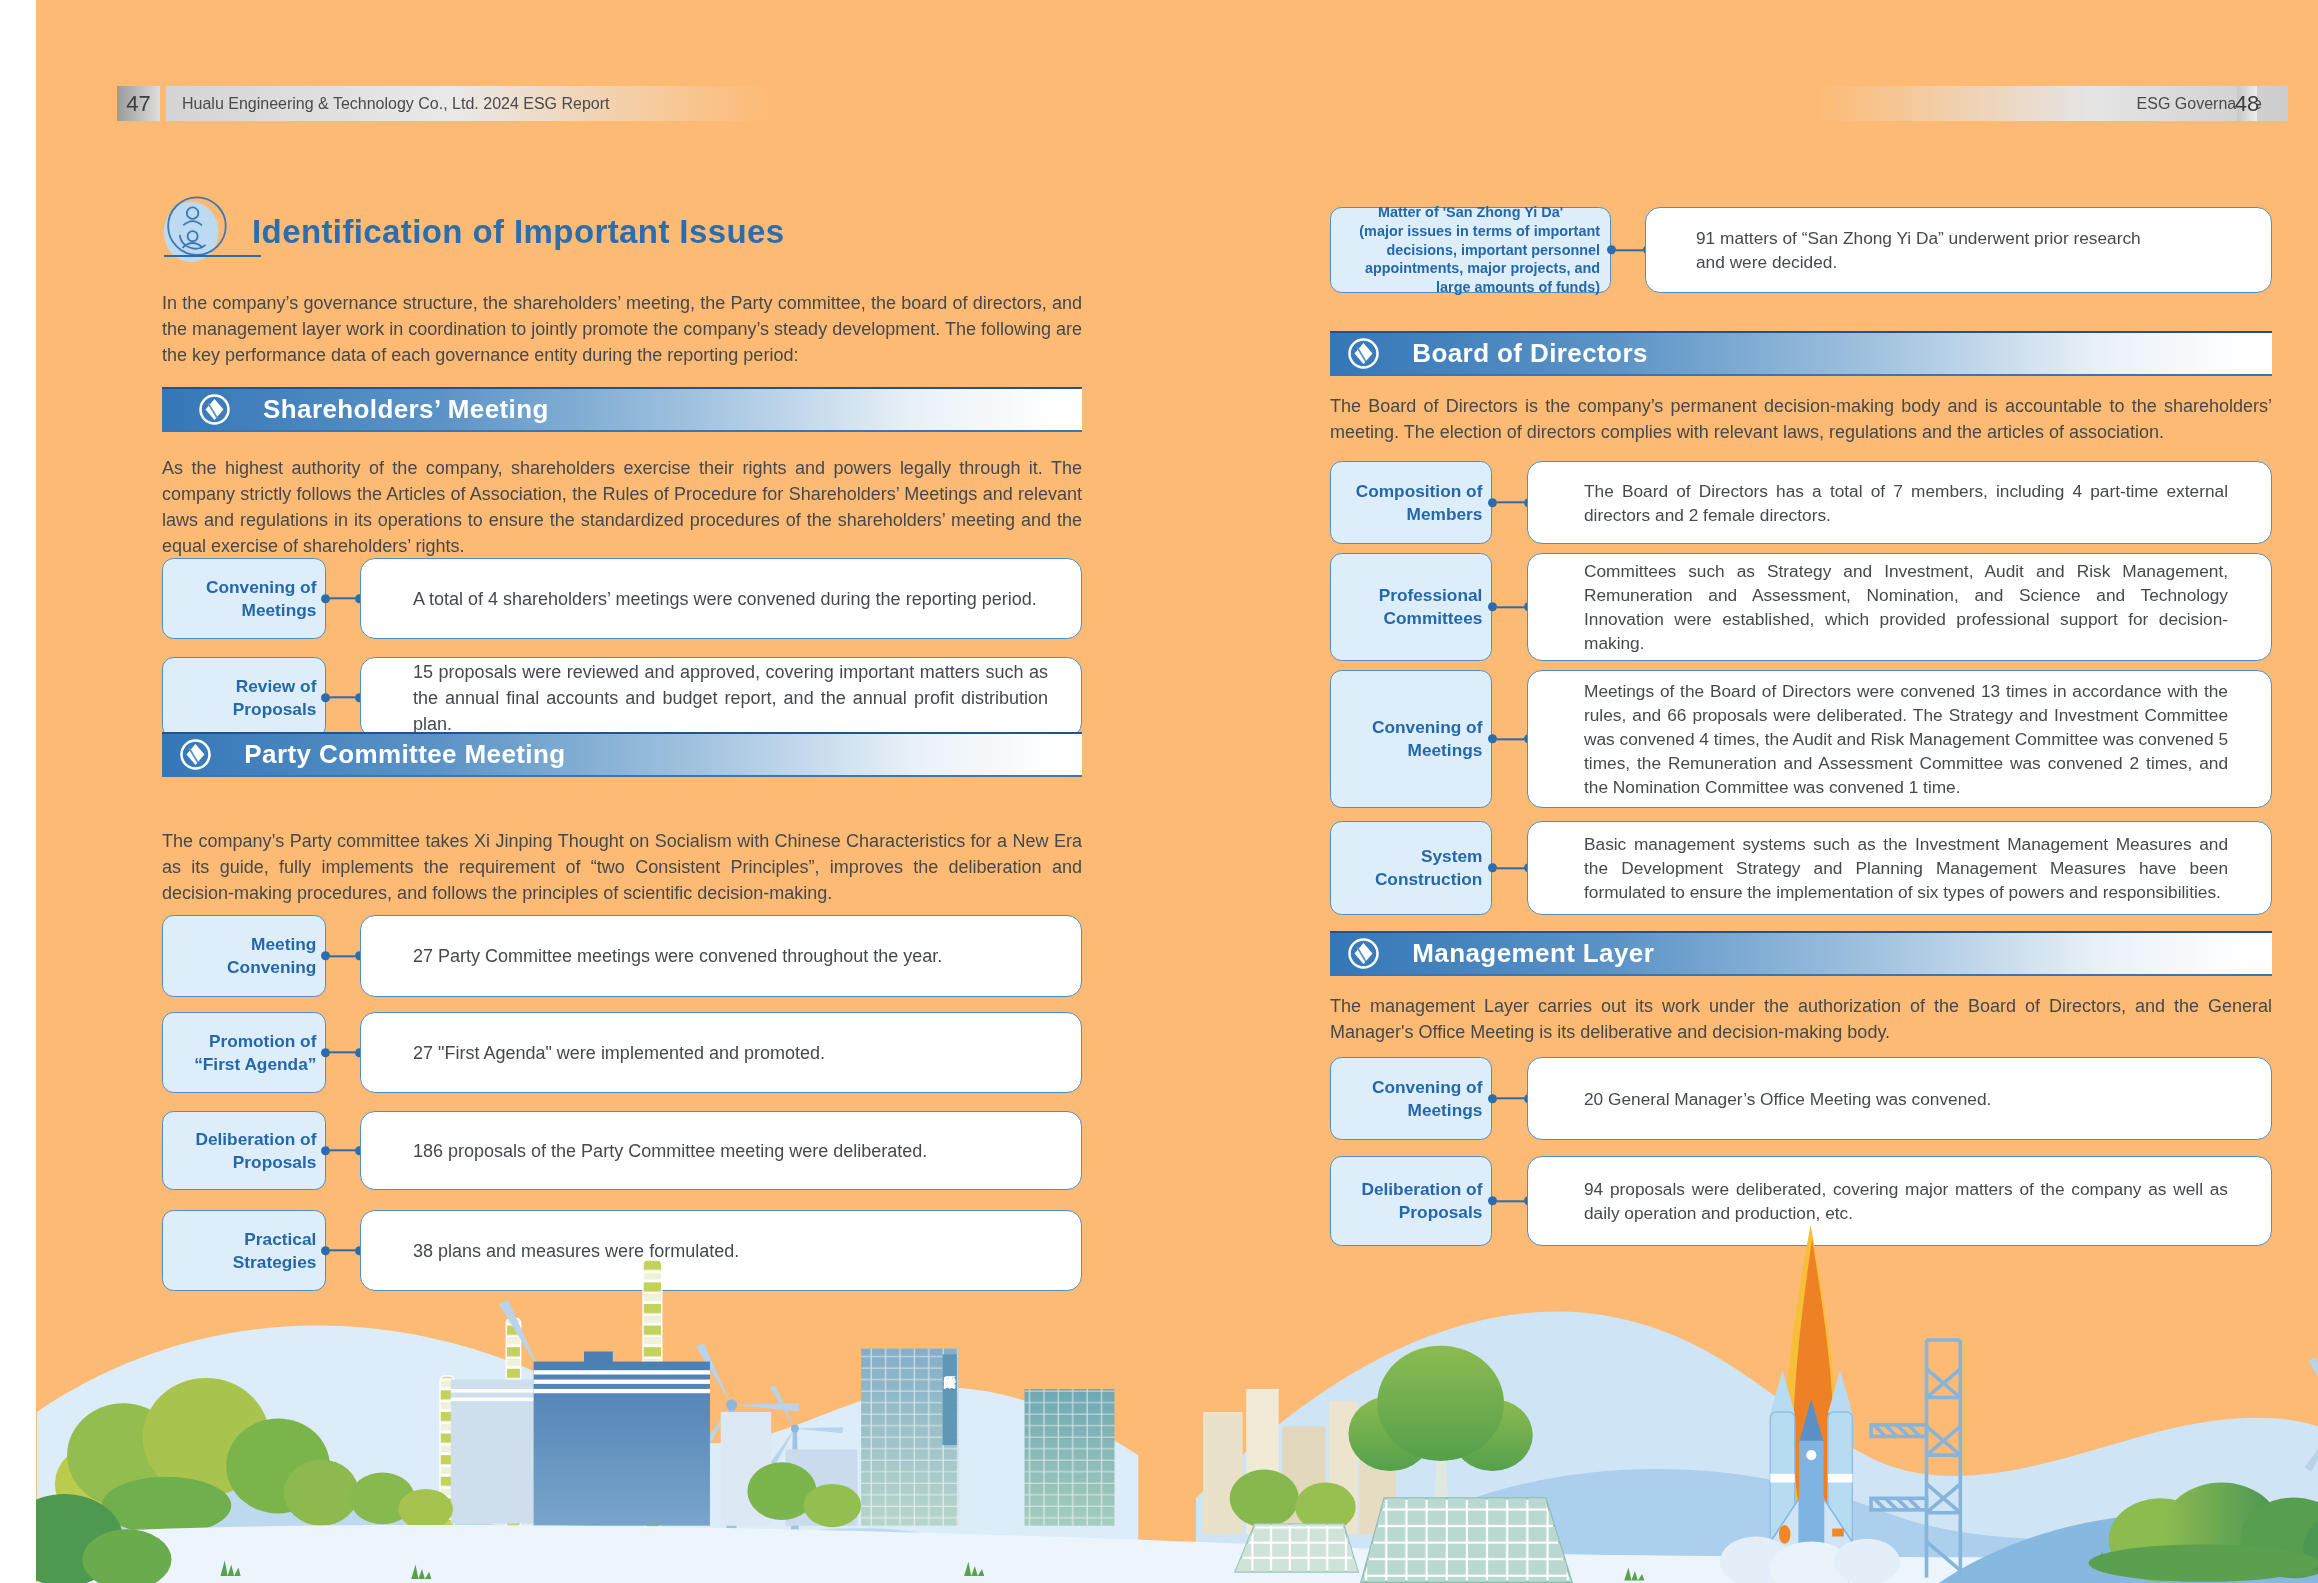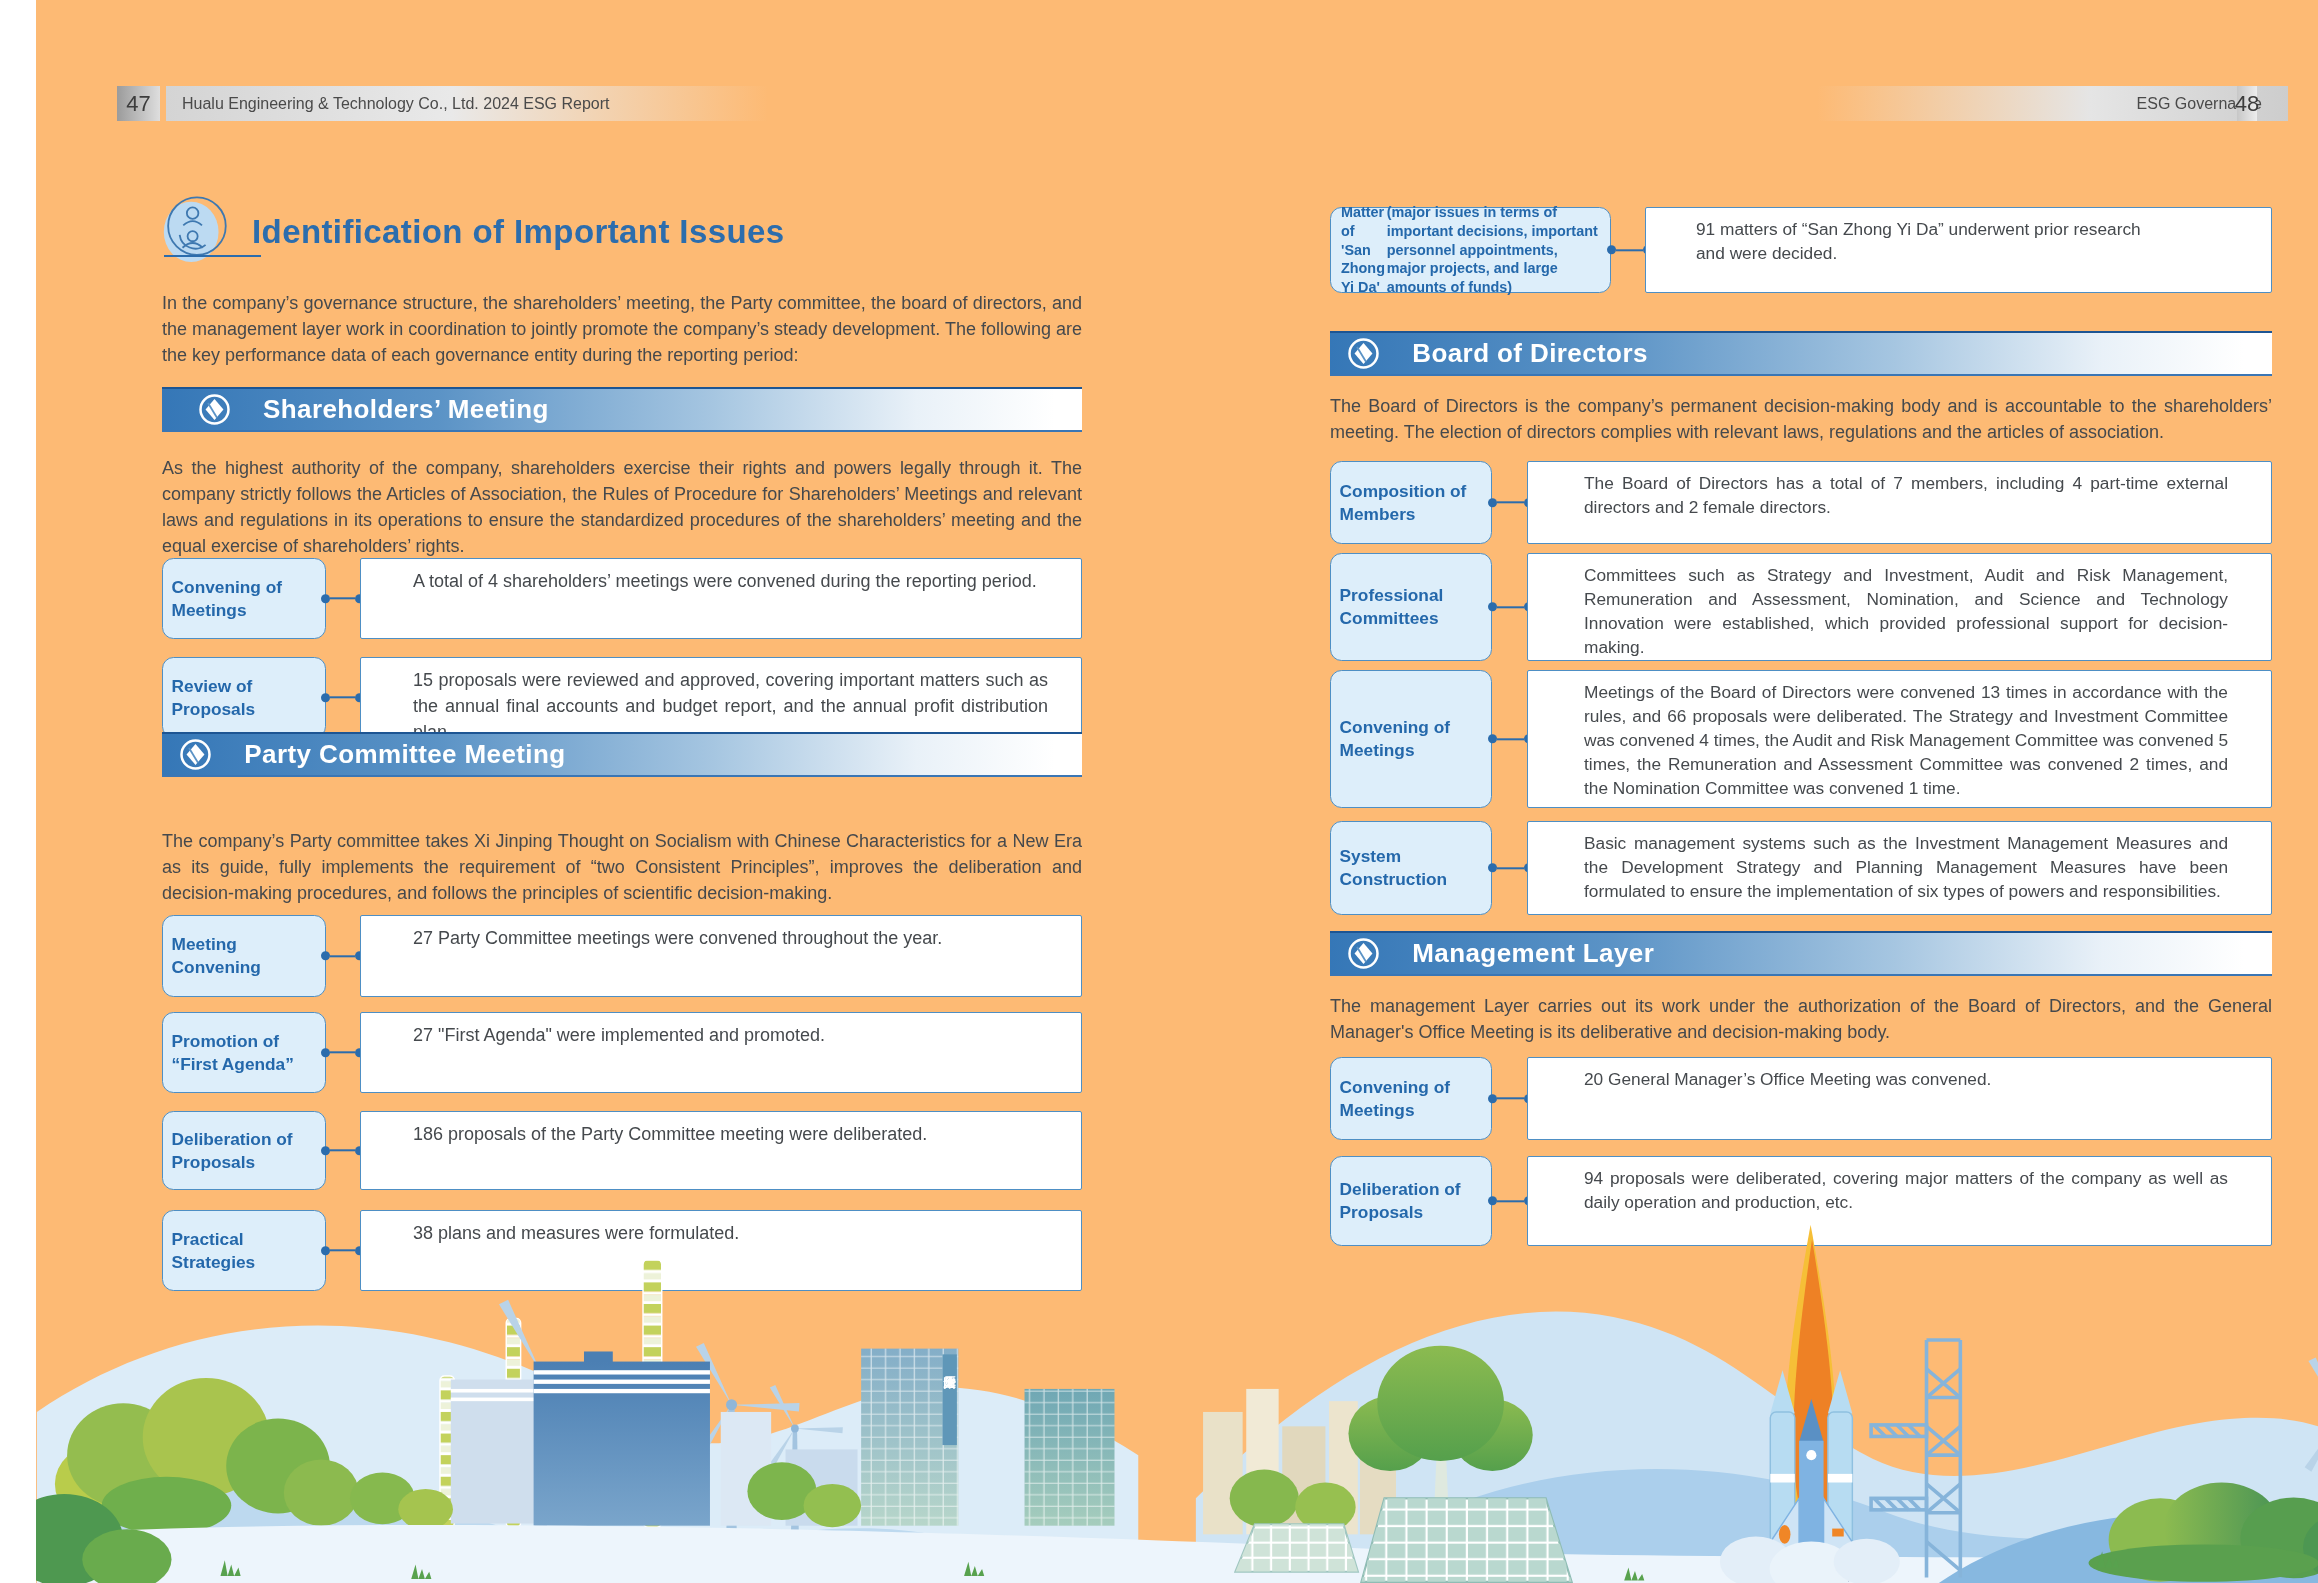--- a/index.html
+++ b/index.html
@@ -26,24 +26,24 @@
 
   
   .section-bar{position:absolute;height:45px;display:flex;align-items:center;padding-left:17.3px;
       background:linear-gradient(90deg,#3577b7,#5b93c6 30%,#a6c6e1 60%,#e9f1f8 82%,#ffffff 97%);
       border-top:2.9px solid #1d5593;border-bottom:2.2px solid #3b76b4;gap:16px;}
   .bar-title{color:#ffffff;font-size:26px;font-weight:bold;margin-left:16px;letter-spacing:0.4px;white-space:nowrap;}
 
   
   .row{position:absolute;}
   .label-box{position:absolute;left:0;top:0;bottom:0;display:flex;align-items:center;justify-content:center;
-      text-align:left;background:#ddeefa;border:1.4px solid #4e8fc4;border-radius:11.5px;
+      flex-direction:column;text-align:right;background:#ddeefa;border:1.4px solid #4e8fc4;border-radius:11.5px;
       color:#2468ab;font-weight:bold;font-size:17.3px;line-height:1.32;padding:5.8px 8.6px;}
-  .content-box{position:absolute;top:0;bottom:0;right:0;background:#ffffff;border:1.4px solid #4e8fc4;border-radius:2px;
-      display:flex;align-items:flex-start;color:#45494d;}
+  .content-box{position:absolute;top:0;bottom:0;right:0;background:#ffffff;border:1.4px solid #4e8fc4;border-radius:15px;
+      display:flex;align-items:center;color:#45494d;}
   .content-text{width:100%;text-align:justify;}
   .connector{position:absolute;top:50%;transform:translateY(-50%);display:flex;align-items:center;}
   .connector .dot{width:9.4px;height:9.4px;border-radius:50%;background:#2b6cac;flex:0 0 auto;}
   .connector .line{flex:1;height:2.2px;background:#2b6cac;}
 
   .pageL .row{left:126px;width:920px;}
   .pageL .label-box{width:164px;}
   .pageL .content-box{left:198px;padding:8.6px 33px 8.6px 52px;font-size:18px;line-height:26px;}
   .pageL .connector{left:159px;width:43px;}
 

